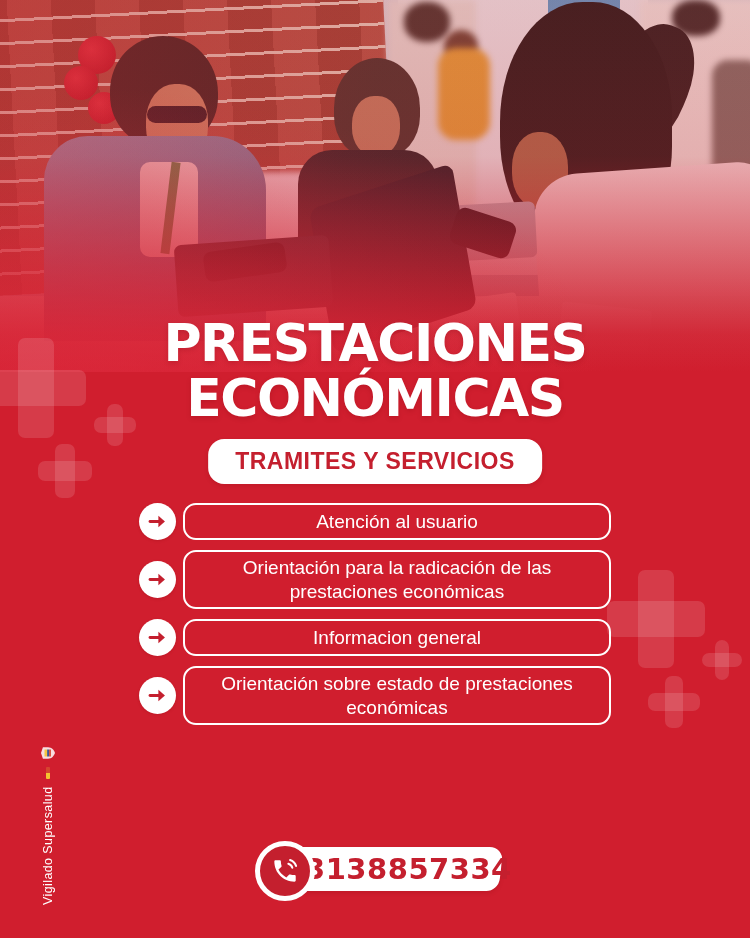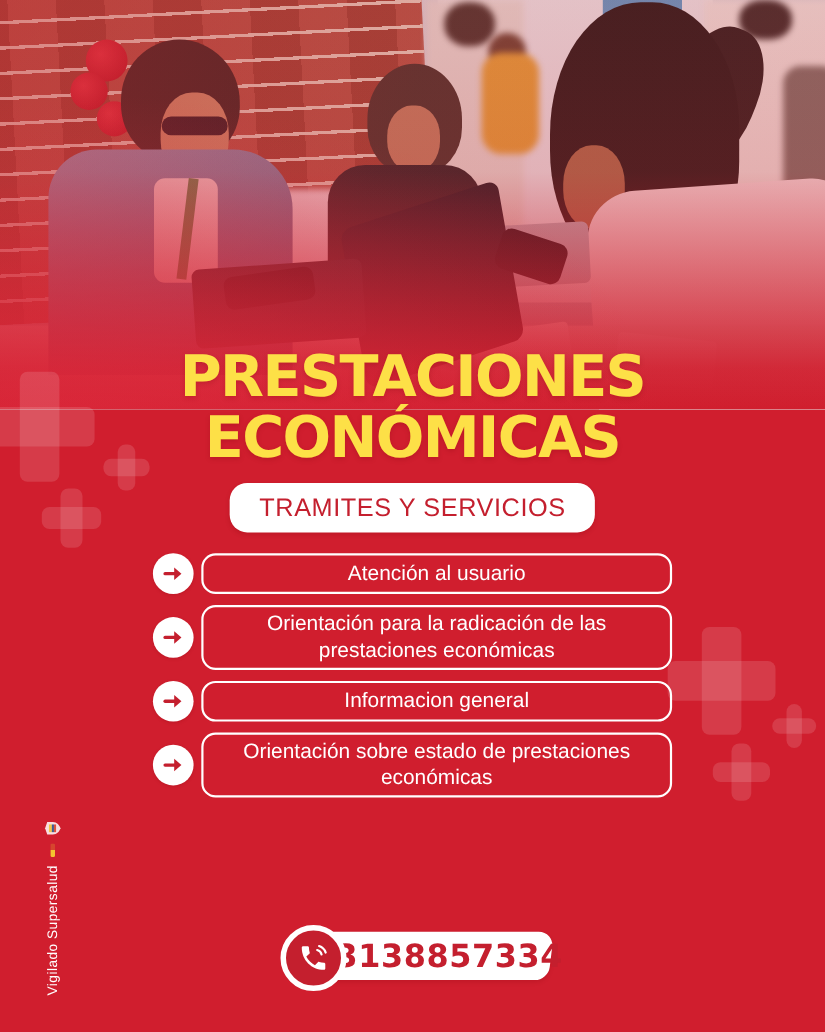--- a/index.html
+++ b/index.html
@@ -71,25 +71,25 @@
   .c1 { left:-14px; top:338px; width:100px; height:100px; }
   .c2 { left:94px;  top:404px; width:42px;  height:42px; }
   .c3 { left:38px;  top:444px; width:54px;  height:54px; }
   .c4 { left:607px; top:570px; width:98px;  height:98px; }
   .c5 { left:702px; top:640px; width:40px;  height:40px; }
   .c6 { left:648px; top:676px; width:52px;  height:52px; }
 
   
   .content { position:absolute; inset:0; z-index:2; }
   .title { position:absolute; top:316px; left:0; right:0; text-align:center;
-    color:#fde047; font-family:"DejaVu Sans","Liberation Sans",sans-serif;
+    color:#ffffff; font-family:"DejaVu Sans","Liberation Sans",sans-serif;
     font-weight:bold; font-size:52px; line-height:1.05; letter-spacing:-1.5px;
     text-shadow:0 2px 5px rgba(120,0,12,0.22); }
   .badge { position:absolute; top:439px; left:50%; transform:translateX(-50%);
-    background:#FFFFFF; color:#C41F2E; font-weight:normal; font-size:23px;
+    background:#FFFFFF; color:#C41F2E; font-weight:bold; font-size:23px;
     letter-spacing:0.5px; padding:9px 27px; border-radius:16px; white-space:nowrap;
     box-shadow:0 2px 4px rgba(120,0,12,0.18); }
 
   .services { position:absolute; top:503px; left:139px; width:472px; display:flex; flex-direction:column; gap:10px; }
   .service-row { display:flex; align-items:center; gap:7px; }
   .arrow-chip { width:37px; height:37px; border-radius:50%; background:#FFFFFF; flex:none;
     display:flex; align-items:center; justify-content:center; box-shadow:0 1px 3px rgba(120,0,12,0.2); }
   .arrow-chip svg { width:21px; height:21px; display:block; }
   .service-box { flex:1; border:2px solid #FFFFFF; border-radius:13px; min-height:37px;
     display:flex; align-items:center; justify-content:center; text-align:center;

